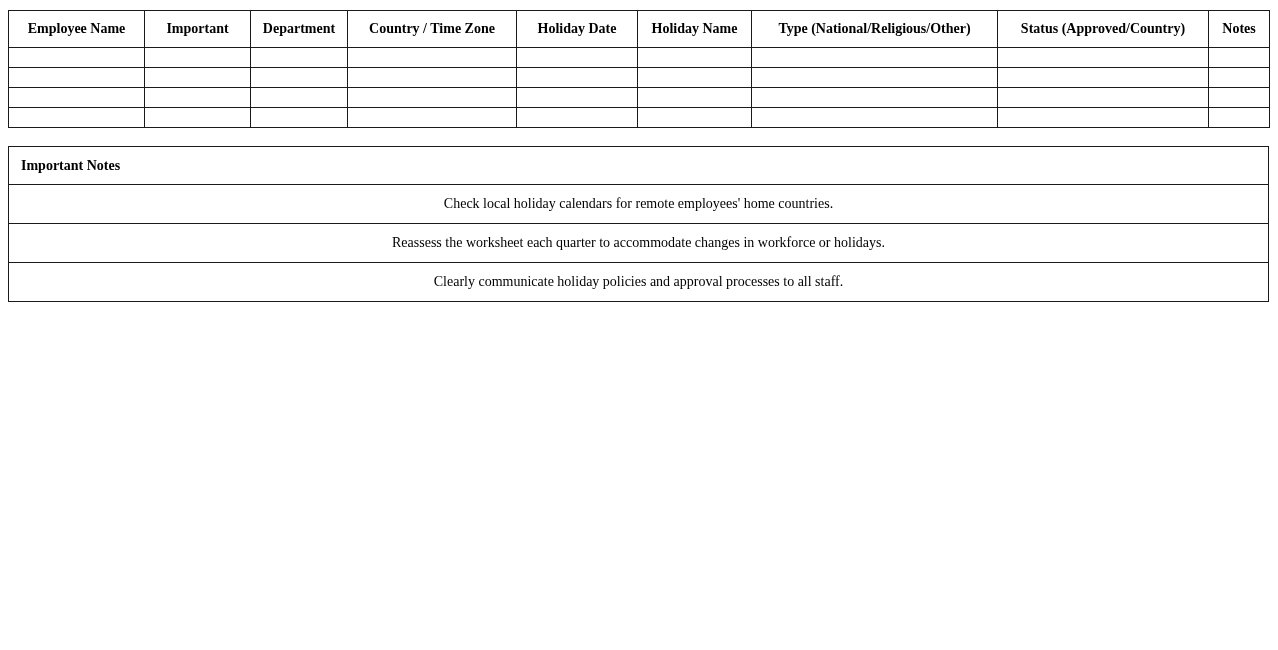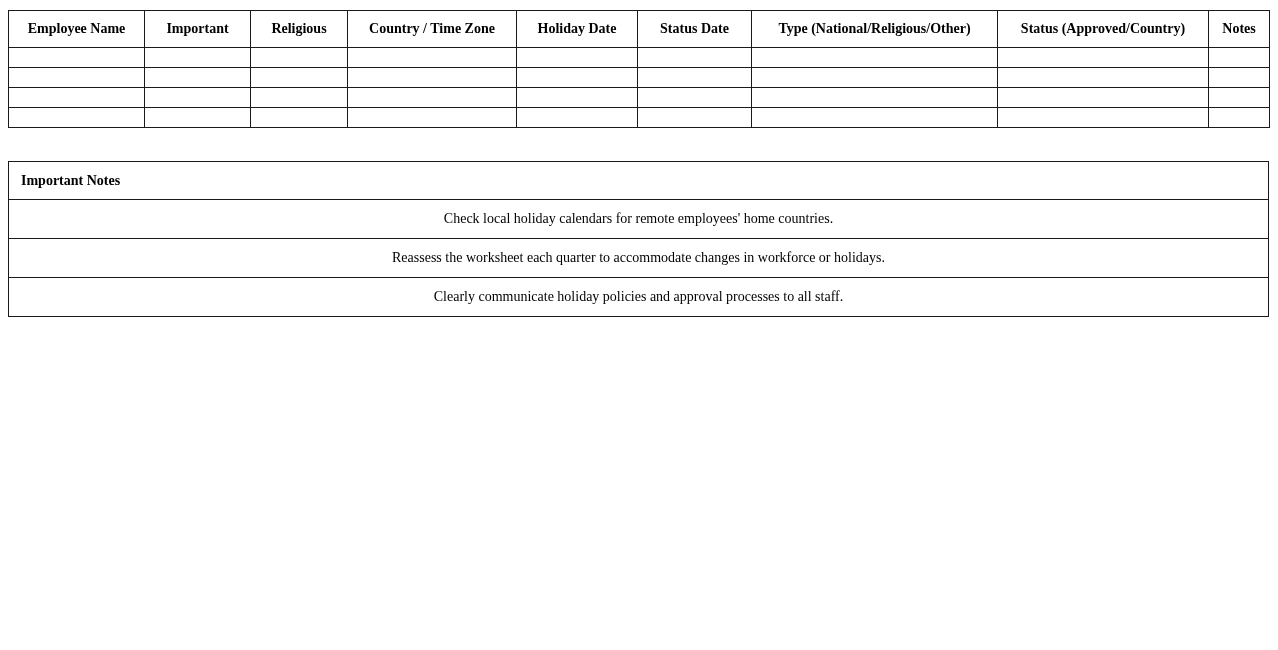--- a/index.html
+++ b/index.html
@@ -40,21 +40,21 @@
     padding: 0 4px;
     line-height: 1.15;
   }
   .holiday-table td {
     height: 20px;
     font-size: 14px;
     padding: 0 4px;
   }
   
   .notes-table {
-    margin-top: 33px;
+    margin-top: 18px;
     border-radius: 14px;
   }
   .notes-table th {
     height: 38px;
     font-size: 14px;
     font-weight: bold;
     text-align: left;
     vertical-align: middle;
     padding: 0 12px;
   }
@@ -80,24 +80,24 @@
       <col style="width:121px">
       <col style="width:114px">
       <col style="width:246px">
       <col style="width:211px">
       <col style="width:61px">
     </colgroup>
     <thead>
       <tr>
         <th>Employee Name</th>
         <th>Important</th>
-        <th>Religious</th>
+        <th>Department</th>
         <th>Country / Time Zone</th>
         <th>Holiday Date</th>
-        <th>Status Date</th>
+        <th>Holiday Name</th>
         <th>Type (National/Religious/Other)</th>
         <th>Status (Approved/Country)</th>
         <th>Notes</th>
       </tr>
     </thead>
     <tbody>
       <tr>
         <td></td>
         <td></td>
         <td></td>

